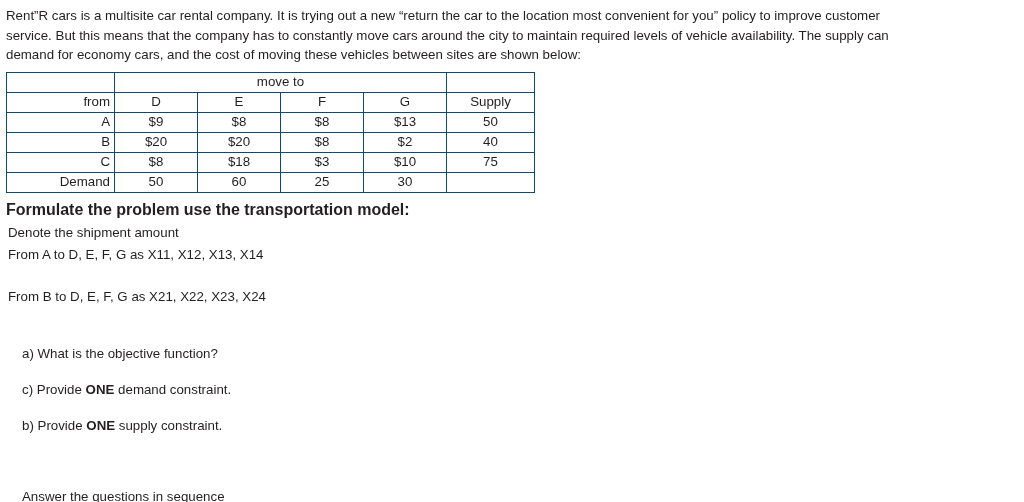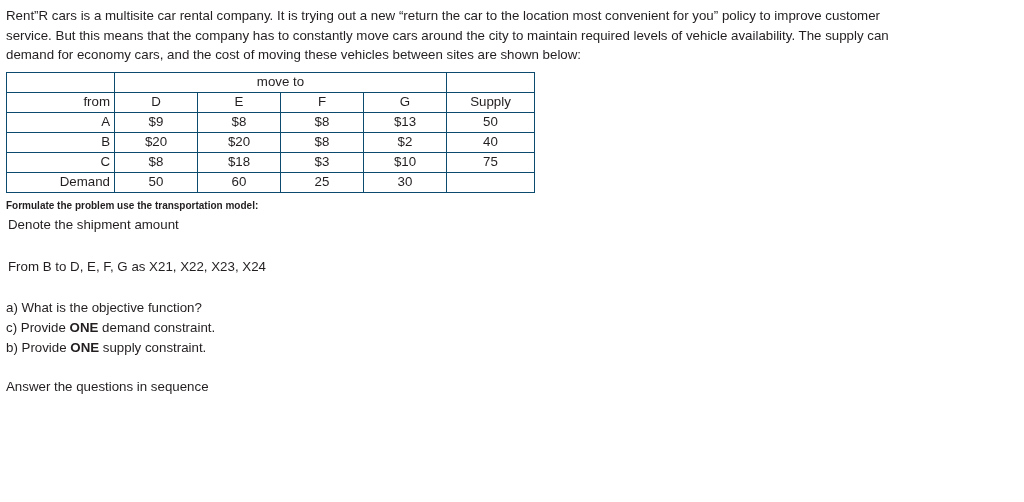--- a/index.html
+++ b/index.html
@@ -50,33 +50,33 @@
     border-top: none;
     border-left: none;
     border-bottom: none;
     border-right: none;
   }
   .section {
     margin-top: 6px;
   }
   .bold-line {
     font-weight: bold;
-    font-size: 10px;
+    font-size: 16px;
     margin: 0;
   }
   .plain-line {
     margin: 2px;
     font-size: 13.3px;
     line-height: 19.5px;
   }
   .gap {
     height: 19px;
   }
   .questions p {
-    margin: 0;
+    margin: 16px;
     font-size: 13.3px;
     line-height: 20px;
   }
   .questions b { font-weight: bold; }
 </style>
 </head>
 <body>
 
 <div class="page">
 
@@ -130,20 +130,21 @@
         <td class="col-dest center">25</td>
         <td class="col-dest center">30</td>
         <td class="col-supply center"></td>
       </tr>
     </tbody>
   </table>
 
   <div class="section">
     <p class="bold-line">Formulate the problem use the transportation model:</p>
     <p class="plain-line">Denote the shipment amount</p>
+    <p class="plain-line">From A to D, E, F, G as X11, X12, X13, X14</p>
     <div class="gap"></div>
     <p class="plain-line">From B to D, E, F, G as X21, X22, X23, X24</p>
   </div>
 
   <div class="questions">
     <div class="gap"></div>
     <p><span>a) What is the objective function?</span></p>
     <p><span>c) Provide </span><b>ONE</b><span> demand constraint.</span></p>
     <p><span>b) Provide </span><b>ONE</b><span> supply constraint.</span></p>
     <div class="gap"></div>

